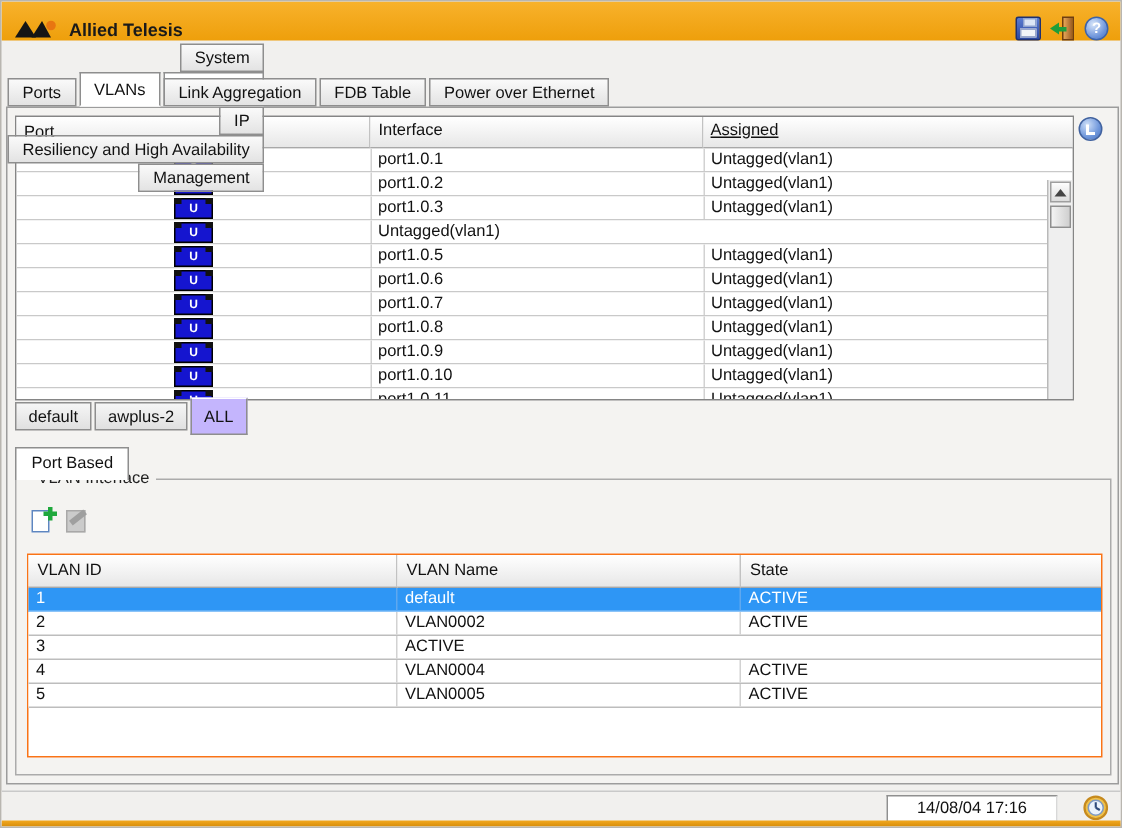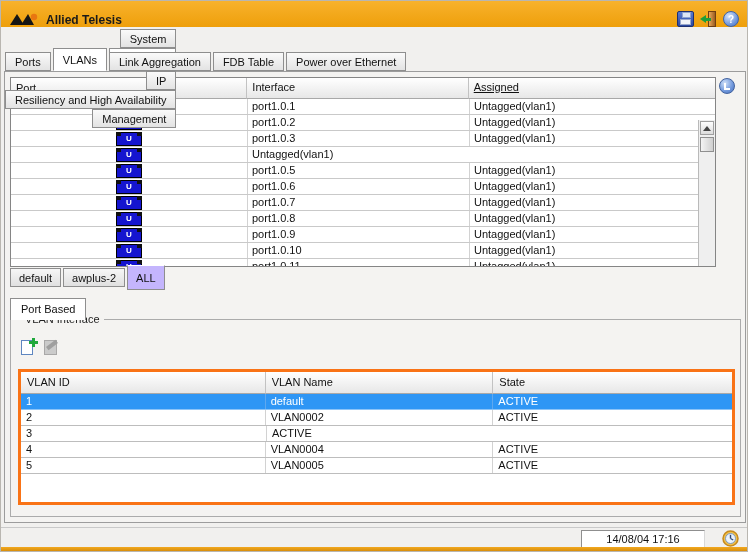--- a/index.html
+++ b/index.html
@@ -76,33 +76,33 @@
   .gb-toolbar { position:absolute; left:10px; top:18px; display:flex; gap:8px; }
   .icon-add { width:15px; height:17px; position:relative; }
   .icon-add .page { position:absolute; left:0; top:2px; width:12px; height:15px; background:#fff; border:1px solid #5E86C0; }
   .icon-add .plus-v { position:absolute; right:1px; top:0; width:3px; height:9px; background:#1FA83C; }
   .icon-add .plus-h { position:absolute; right:-2px; top:3px; width:9px; height:3px; background:#1FA83C; }
   .icon-edit { width:15px; height:17px; position:relative; opacity:.95; }
   .icon-edit .page { position:absolute; left:0; top:2px; width:13px; height:15px; background:#C9C9C9; border:1px solid #A5A5A5; }
   .icon-edit .pencil { position:absolute; left:2px; top:5px; width:12px; height:4px; background:#9B9B9B; transform:rotate(-38deg); }
 
   
-  .vlan-table { position:absolute; left:7px; top:49px; width:717px; height:136px; background:#fff; border:3px solid #f97316; }
+  .vlan-table { position:absolute; left:7px; top:49px; width:717px; height:136px; background:#fff; border:1px solid #f97316; }
   .vt-header { display:flex; height:22px; }
   .vt-hcell { background:linear-gradient(#FFFFFF,#E7E7E7); border-right:1px solid #C2C2C2; border-bottom:1px solid #A8A8A8; padding:4px 0 0 6px; }
   .vt-hcell:last-child { border-right:none; }
   .vt-row { display:flex; height:16px; border-bottom:1px solid #BDBDBD; background:#fff; }
   .vt-cell { border-right:1px solid #D2D2D2; padding:1px 0 0 5px; overflow:hidden; white-space:nowrap; }
   .vc-id { width:246px; } .vc-name { width:229px; } .vc-state { width:240px; border-right:none; }
   .vt-row.selected { background:#2E96F5; color:#fff; border-bottom:1px solid #8CC4F8; }
   .vt-row.selected .vt-cell { border-right-color:#5FA8EF; }
 
   
   .statusbar { position:absolute; left:0; top:526px; width:748px; height:22px; background:#F1F0EE; border-top:1px solid #C9C9C9; }
-  .date-box { position:absolute; right:44px; top:2px; width:124px; height:18px; background:#fff;
+  .date-box { position:absolute; right:44px; top:2px; width:114px; height:18px; background:#fff;
     border:1px solid #8F8F8F; border-right-color:#D8D8D8; border-bottom-color:#D8D8D8;
     text-align:center; padding-top:2px; font-size:11px; }
   .clock-icon { position:absolute; right:10px; top:2px; }
   .bottom-strip { position:absolute; left:0; bottom:0; width:748px; height:4px; background:linear-gradient(#F2A81F,#D88E0B); }
 </style>
 </head>
 <body>
 
 <div class="window">
 

